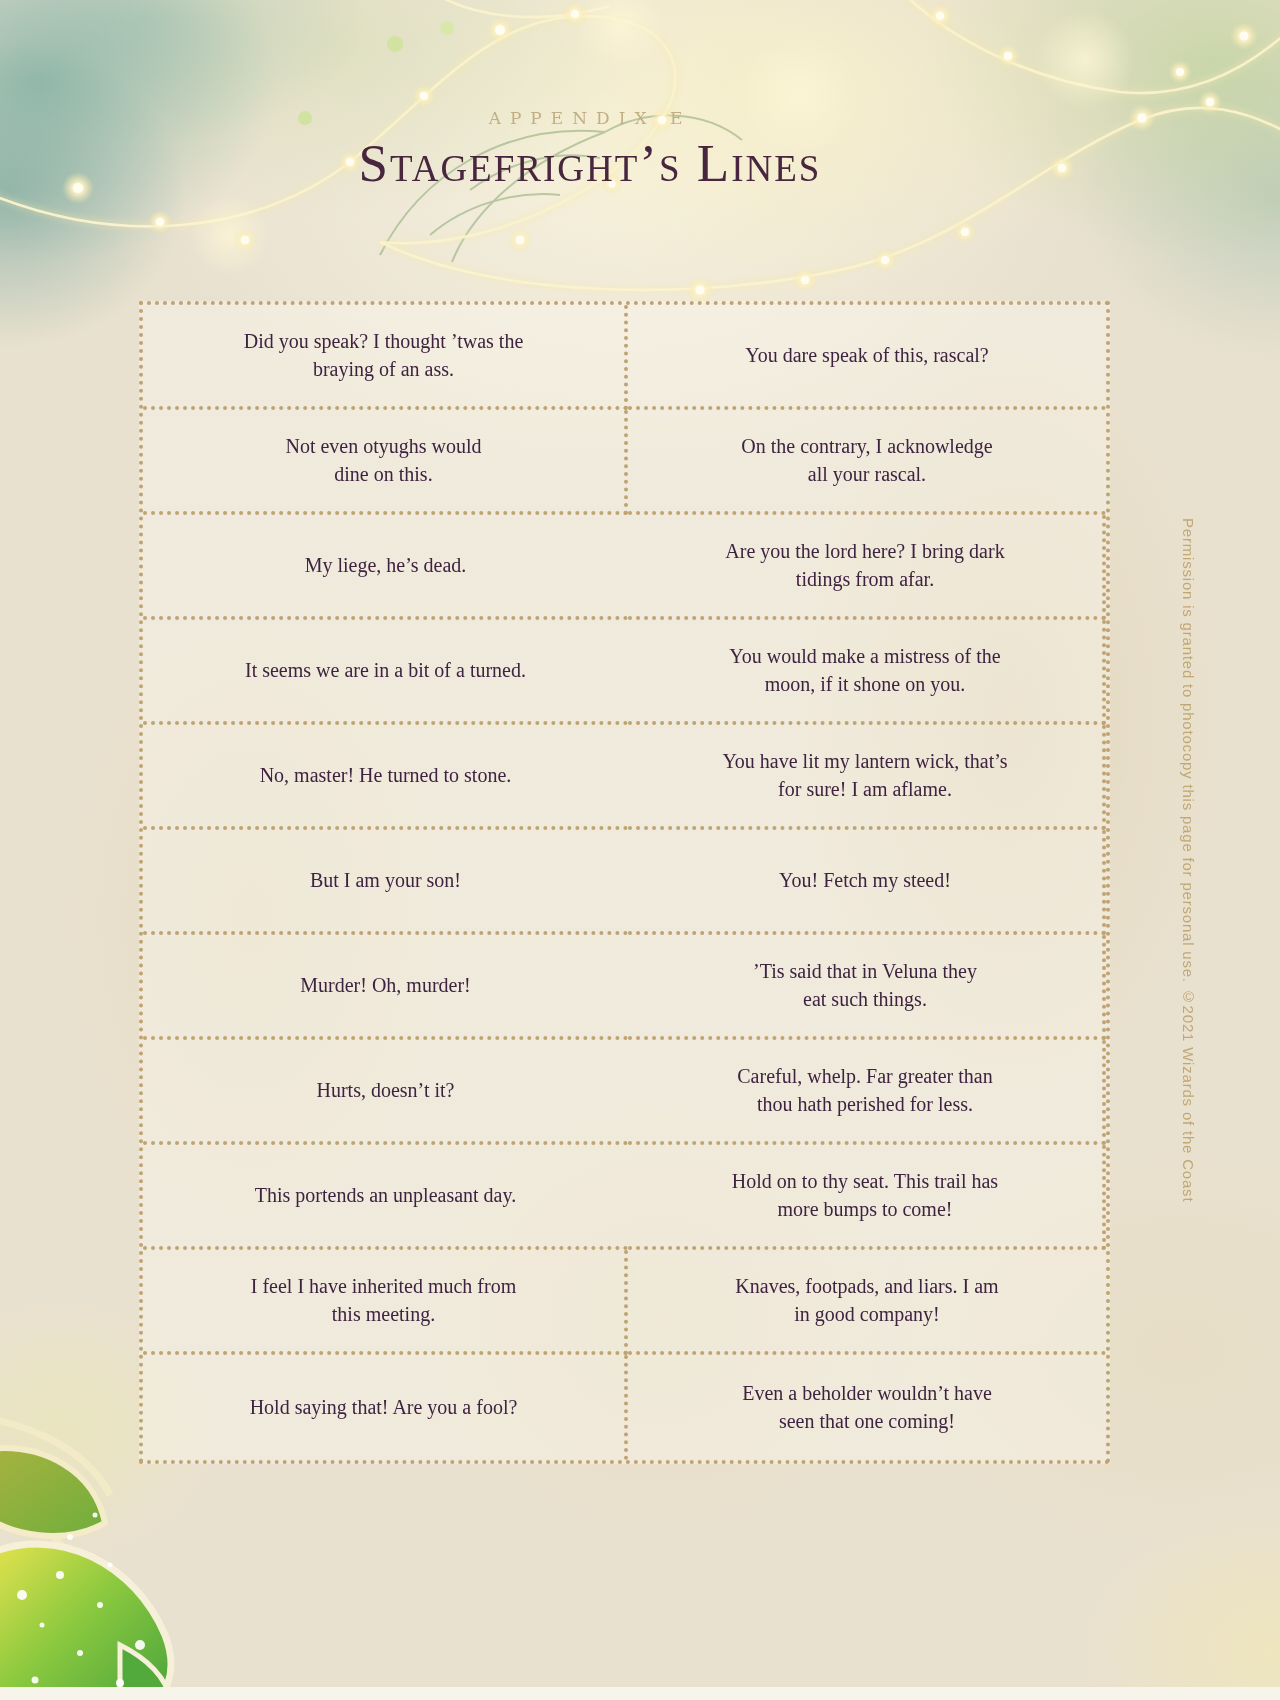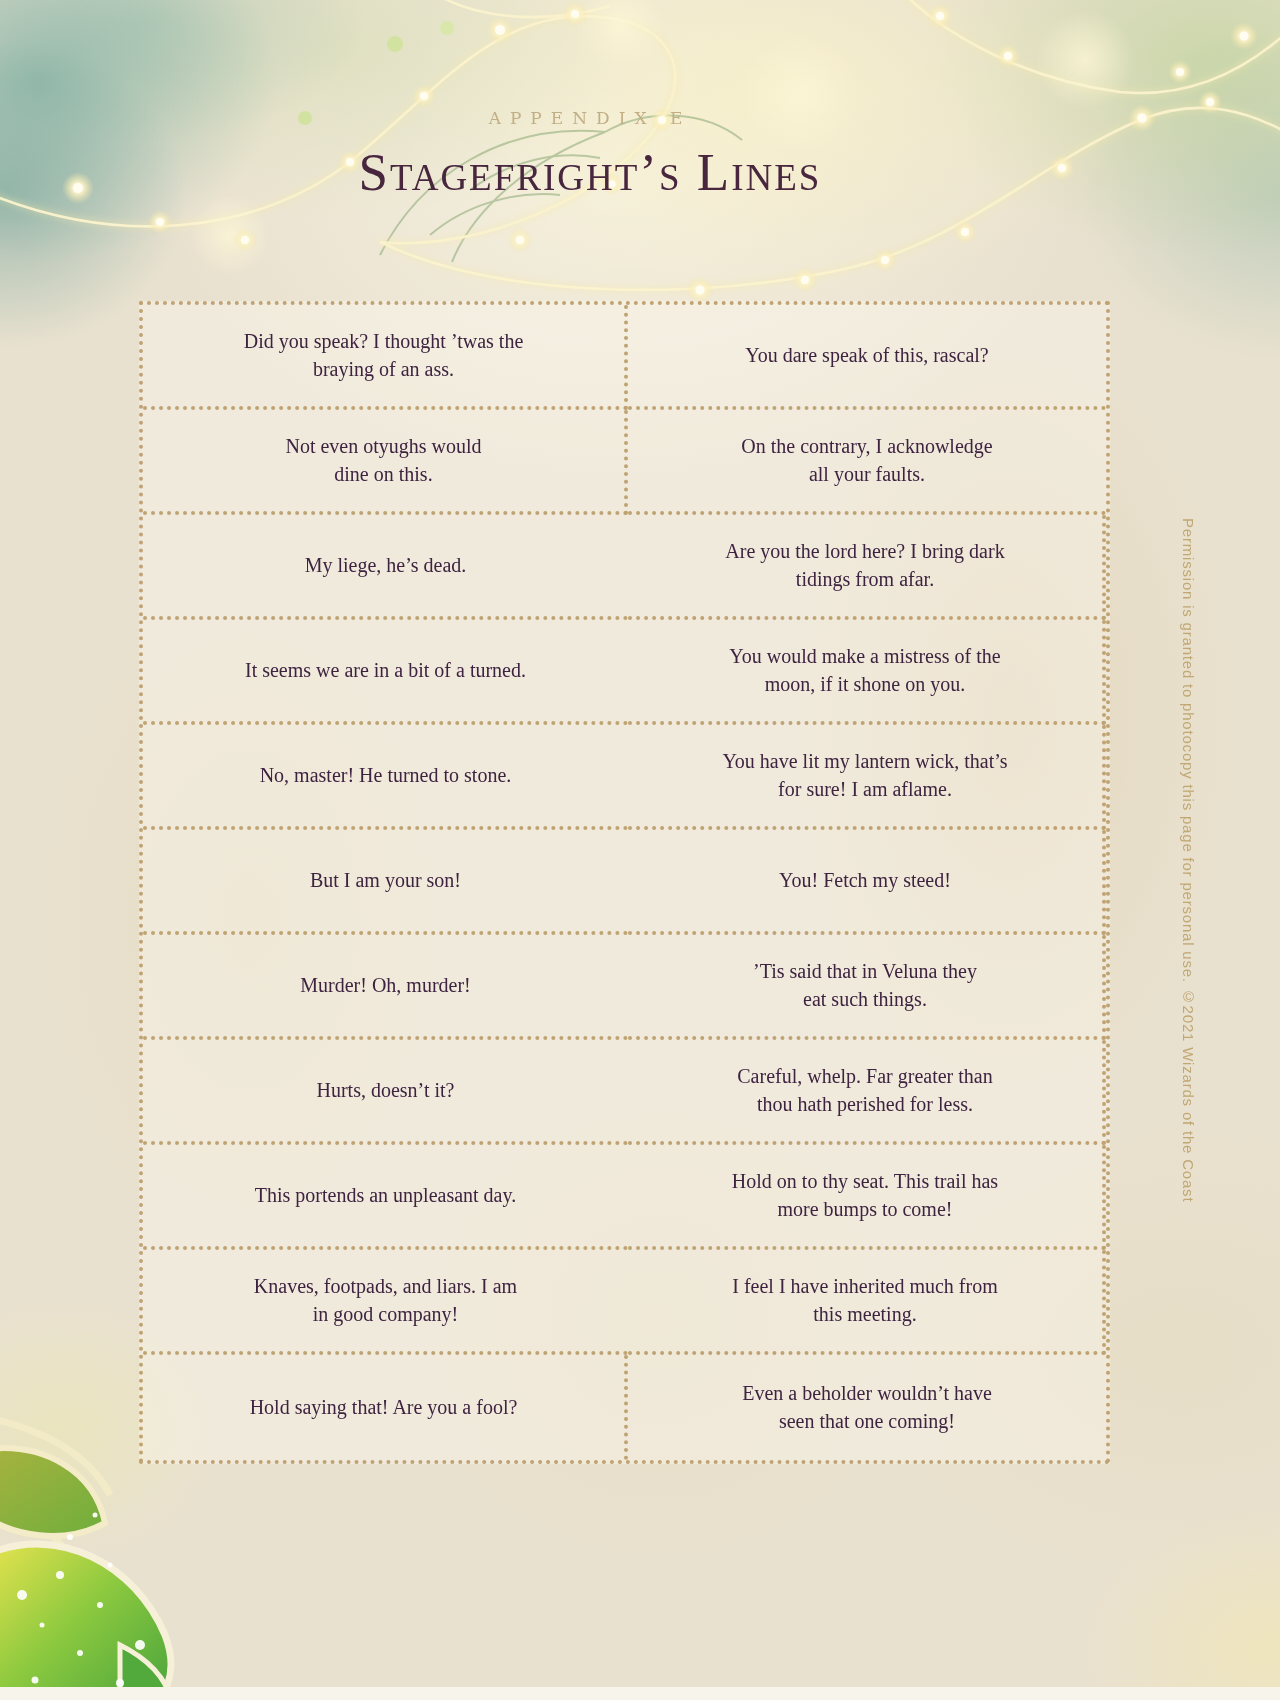--- a/index.html
+++ b/index.html
@@ -40,21 +40,21 @@
   .header{
     position:absolute;left:0;top:108px;width:1180px;
     text-align:center;
   }
   .kicker{
     font-family:"DejaVu Serif", serif;
     font-size:17px;letter-spacing:9px;
     color:var(--kicker-gold,#c2ae85);
   }
   .page-title{
-    margin-top:14px;
+    margin-top:5px;
     font-family:"Liberation Serif", serif;
     font-variant:small-caps;
     font-size:53px;letter-spacing:2px;
     color:var(--title-ink,#48263e);
   }
   
   .lines-table{
     position:absolute;left:139px;top:301px;width:971px;
     box-sizing:border-box;
     display:grid;
@@ -227,21 +227,21 @@
 </div>
 
 <div class="lines-table">
   <div class="cell cell-left">Did you speak? I thought ’twas the
 braying of an ass.</div>
   <div class="cell cell-right">You dare speak of this, rascal?</div>
 
   <div class="cell cell-left">Not even otyughs would
 dine on this.</div>
   <div class="cell cell-right">On the contrary, I acknowledge
-all your faults.</div>
+all your rascal.</div>
 
   <div class="cell cell-right">My liege, he’s dead.</div>
 
   <div class="cell cell-left">Are you the lord here? I bring dark
 tidings from afar.</div>
   <div class="cell cell-right">It seems we are in a bit of a turned.</div>
 
   <div class="cell cell-left">You would make a mistress of the
 moon, if it shone on you.</div>
   <div class="cell cell-right">No, master! He turned to stone.</div>
@@ -257,23 +257,23 @@
 eat such things.</div>
   <div class="cell cell-right">Hurts, doesn’t it?</div>
 
   <div class="cell cell-left">Careful, whelp. Far greater than
 thou hath perished for less.</div>
   <div class="cell cell-right">This portends an unpleasant day.</div>
 
   <div class="cell cell-left">Hold on to thy seat. This trail has
 more bumps to come!</div>
 
+  <div class="cell cell-left">I feel I have inherited much from
+this meeting.</div>
   <div class="cell cell-right">Knaves, footpads, and liars. I am
 in good company!</div>
-  <div class="cell cell-left">I feel I have inherited much from
-this meeting.</div>
 
   <div class="cell cell-left">Hold saying that! Are you a fool?</div>
   <div class="cell cell-right">Even a beholder wouldn’t have
 seen that one coming!</div>
 </div>
 
 <div class="sidebar-note">Permission is granted to photocopy this page for personal use. ©2021 Wizards of the Coast</div>
 
 </body></html>

